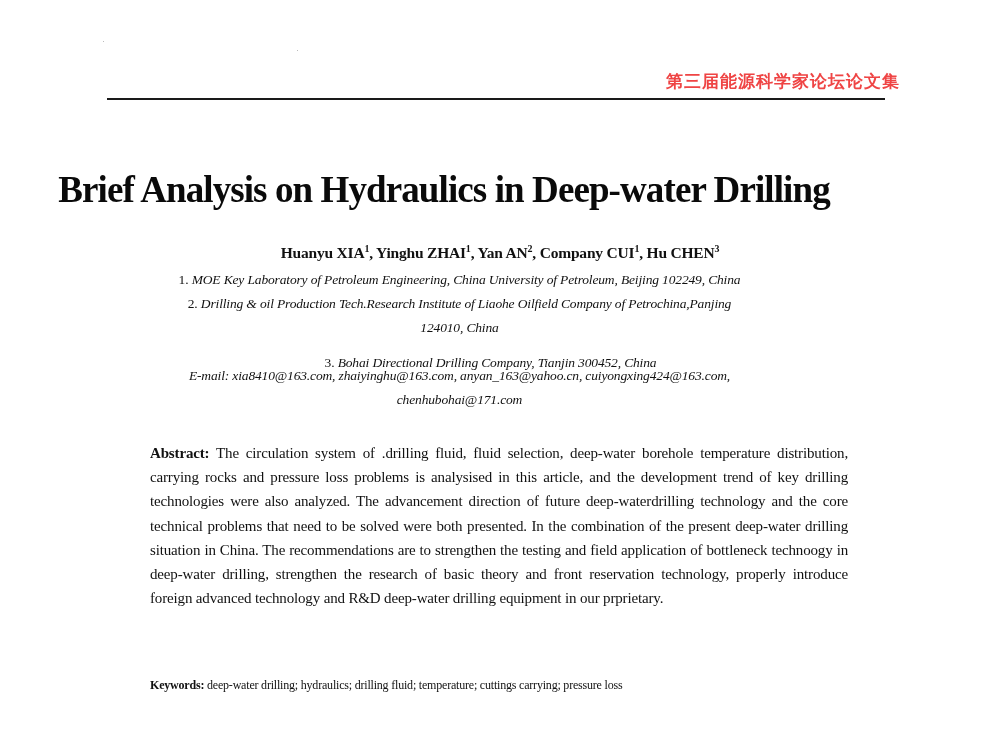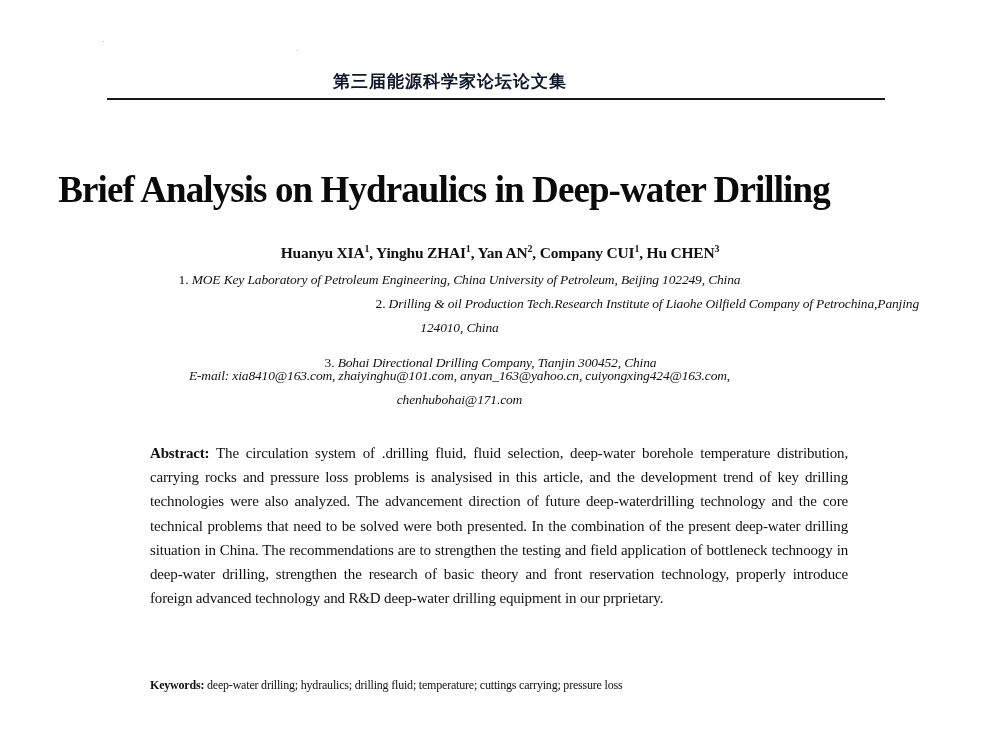--- a/index.html
+++ b/index.html
@@ -13,26 +13,26 @@
       position: relative;
       overflow: hidden;
       font-family: "Liberation Serif", "DejaVu Serif", serif;
       color: #111111;
     }
     .running-header {
       position: absolute;
       left: 0;
       top: 70px;
       width: 900px;
-      text-align: center;
+      text-align: right;
       font-family: "DejaVu Sans", sans-serif;
       font-weight: bold;
       font-size: 17px;
       letter-spacing: 1px;
-      color: #0f172a;
+      color: #ef4444;
     }
     .header-rule {
       position: absolute;
       left: 107px;
       top: 98px;
       width: 778px;
       height: 2px;
       background: #1a1a1a;
     }
     .speck {
@@ -118,31 +118,31 @@
   <span>Huanyu XIA</span><sup>1</sup><span>, </span>
   <span>Yinghu ZHAI</span><sup>1</sup><span>, </span>
   <span>Yan AN</span><sup>2</sup><span>, </span>
   <span>Company CUI</span><sup>1</sup><span>, </span>
   <span>Hu CHEN</span><sup>3</sup>
 </div>
 
 <div class="affil" style="top:272px;">
   <span>1. </span><i>MOE Key Laboratory of Petroleum Engineering, China University of Petroleum, Beijing 102249, China</i>
 </div>
-<div class="affil" style="top:296px;text-align:right;">
+<div class="affil" style="top:296px;">
   <span>2. </span><i>Drilling &amp; oil Production Tech.Research Institute of Liaohe Oilfield Company of Petrochina,Panjing</i>
 </div>
 <div class="affil" style="top:320px;">
   <i>124010, China</i>
 </div>
 <div class="affil" style="top:355px;padding-left:31px;">
   <span>3. </span><i>Bohai Directional Drilling Company, Tianjin 300452, China</i>
 </div>
 <div class="affil" style="top:368px;">
-  <i>E-mail: xia8410@163.com, zhaiyinghu@101.com, anyan_163@yahoo.cn, cuiyongxing424@163.com,</i>
+  <i>E-mail: xia8410@163.com, zhaiyinghu@163.com, anyan_163@yahoo.cn, cuiyongxing424@163.com,</i>
 </div>
 <div class="affil" style="top:392px;">
   <i>chenhubohai@171.com</i>
 </div>
 
 <div class="abstract">
   <span class="lbl">Abstract:</span><span> The circulation system of .drilling fluid, fluid selection, deep-water borehole temperature distribution, carrying rocks and pressure loss problems is analysised in this article, and the development trend of key drilling technologies were also analyzed. The advancement direction of future deep-waterdrilling technology and the core technical problems that need to be solved were both presented. In the combination of the present deep-water drilling situation in China. The recommendations are to strengthen the testing and field application of bottleneck technoogy in deep-water drilling, strengthen the research of basic theory and front reservation technology, properly introduce foreign advanced technology and R&amp;D deep-water drilling equipment in our prprietary.</span>
 </div>
 
 <div class="keywords">

